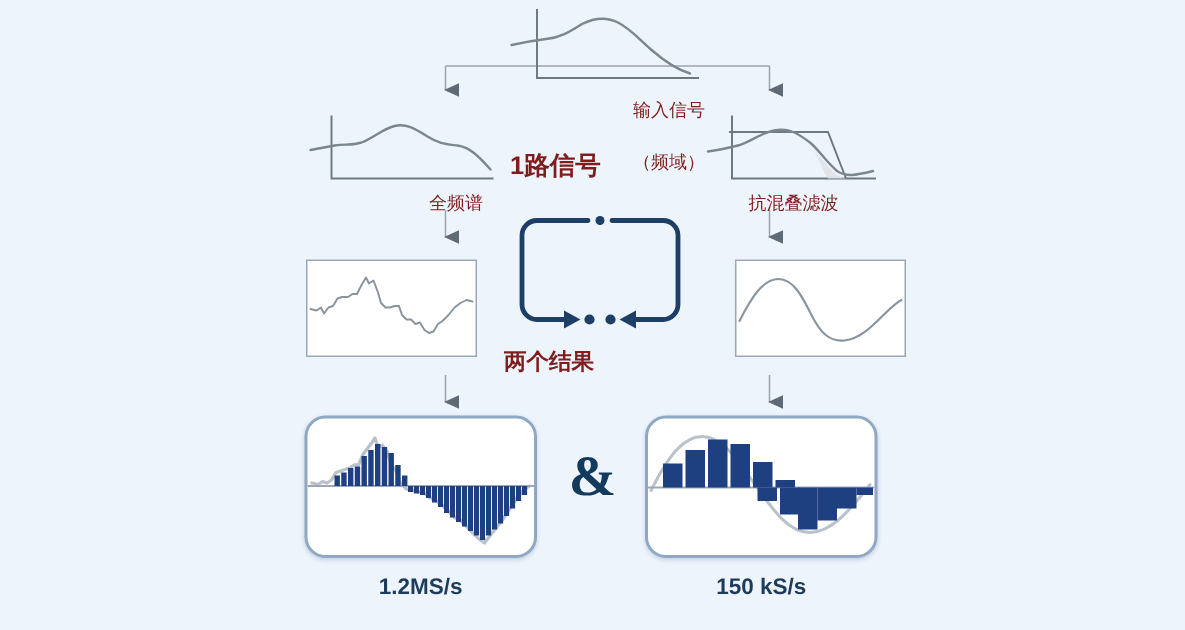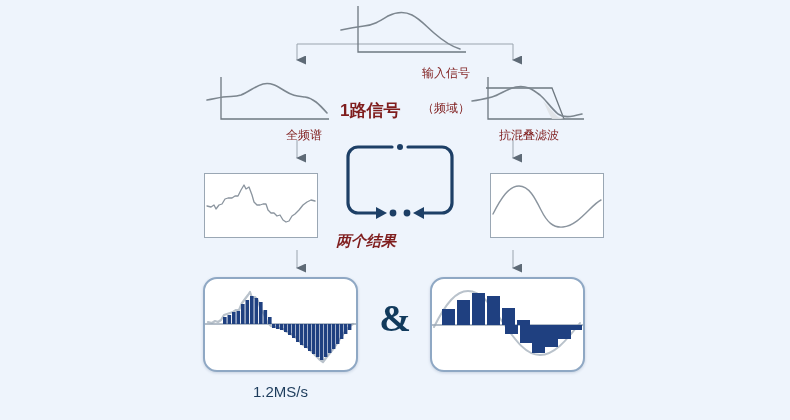--- a/index.html
+++ b/index.html
@@ -17,25 +17,25 @@
     text-align:right;
     line-height:15px;
     white-space:nowrap;
   }
   .lbl-dark{
     color:#7f1d1d;
     font-weight:bold;
     white-space:nowrap;
   }
   .sub-title{font-size:17px;}
-  .res-title{font-size:15px;font-style:italic;}
+  .res-title{font-size:15px;}
   .rate{
     color:#1d3c5c;
     font-size:15px;
-    font-weight:normal;
+    font-weight:bold;
     text-align:center;
     white-space:nowrap;
   }
   .amp{
     color:#113a5c;
     font-size:38px;
     font-weight:bold;
     font-family:"Liberation Serif","DejaVu Serif",serif;
     line-height:1;
   }
@@ -228,14 +228,15 @@
       <g fill="#1f4080">
         <rect x="73" y="46" width="13" height="9"></rect>
         <rect x="88" y="46" width="13" height="18"></rect>
         <rect x="100" y="46" width="13" height="28"></rect>
         <rect x="113" y="46" width="13" height="22"></rect>
         <rect x="126" y="46" width="13" height="14"></rect>
         <rect x="139" y="46" width="11" height="5"></rect>
       </g>
     </svg>
   </div>
+  <div class="abs rate" style="left:430px;top:383px;width:155px;">150 kS/s</div>
 
 </div>
 
 </body></html>

